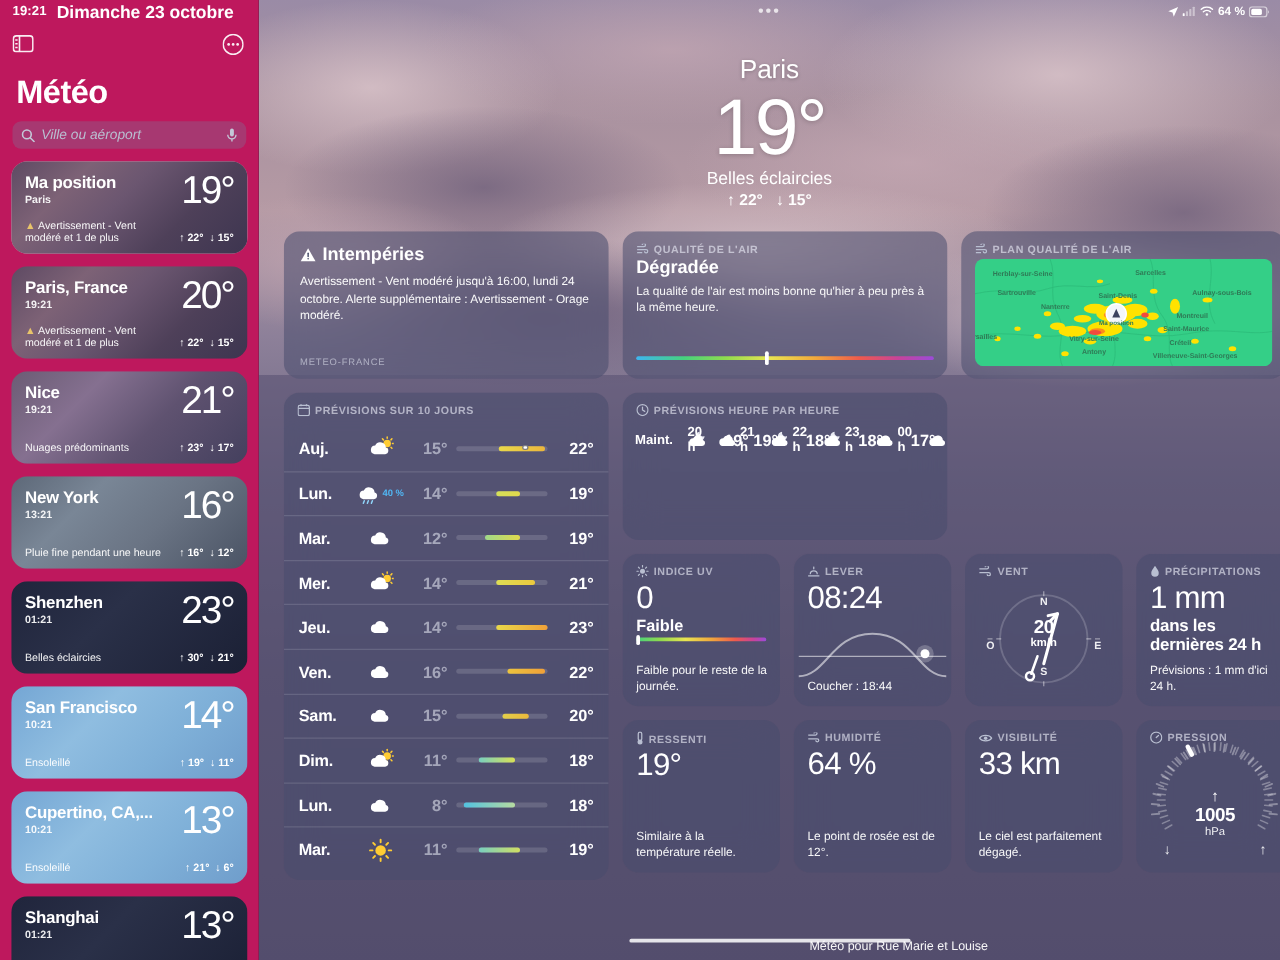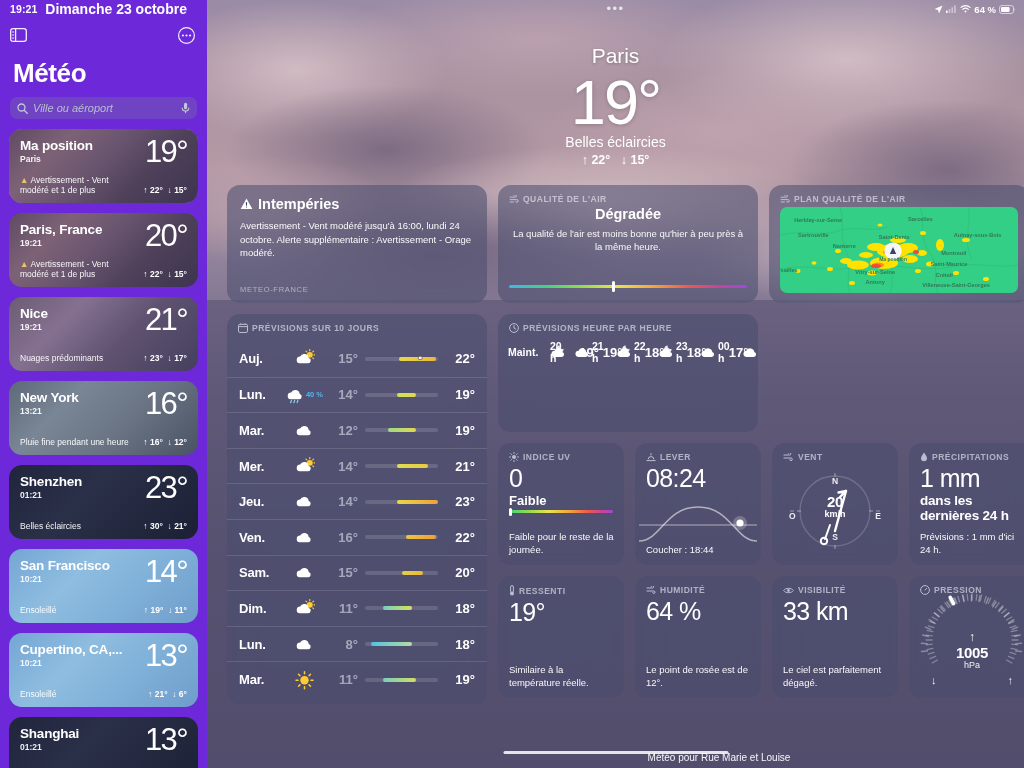--- a/index.html
+++ b/index.html
@@ -8,21 +8,21 @@
     font-family: "Liberation Sans", sans-serif;
     background: #1d2237;
     color: #fff;
     -webkit-font-smoothing: antialiased;
   }
   .screen { position: relative; width: 1024px; height: 768px; overflow: hidden; display: flex; }
 
   
   .sidebar {
     width: 207px; height: 768px; flex: 0 0 207px;
-    background: #6d28d9;
+    background: #be185d;
     position: relative;
     overflow: hidden;
   }
   .statusbar {
     height: 18px; display: flex; align-items: center;
     padding: 0 8px 0 10px; gap: 8px;
     font-size: 10.5px; font-weight: bold; color: #fff;
   }
   .sb-time { letter-spacing: .1px; }
   .sb-date { font-weight: bold; font-size: 14px; }
@@ -97,21 +97,21 @@
   .w-260 { width: 260px; flex: 0 0 260px; }
   .w-126 { width: 126px; flex: 0 0 126px; }
 
   
   .alert-card { height: 118px; padding: 11px 13px; }
   .alert-title { font-size: 14.5px; font-weight: bold; display: flex; align-items: center; gap: 5px; }
   .alert-body { font-size: 9.5px; line-height: 13.5px; margin-top: 7px; color: rgba(255,255,255,.97); }
   .alert-src { position: absolute; left: 13px; bottom: 9px; font-size: 7.5px; letter-spacing: .7px; color: rgba(235,238,248,.55); }
 
   
-  .aq-card { height: 118px; text-align: center; }
+  .aq-card { height: 118px; }
   .aq-title { font-size: 14.5px; font-weight: bold; padding: 2px 11px 0 11px; }
   .aq-desc { font-size: 9.5px; line-height: 13px; padding: 5px 11px 0 11px; color: rgba(255,255,255,.95); }
   .aq-scale {
     position: absolute; left: 11px; right: 11px; bottom: 15px; height: 3px; border-radius: 2px;
     background: linear-gradient(90deg,#3eb5f0 0%, #46d27e 16%, #8fdc4e 30%, #e9e451 45%, #f2a93b 60%, #ef5a4c 75%, #c8439a 88%, #9b4bd8 100%);
   }
   .aq-dot { position: absolute; bottom: 11px; width: 3px; height: 11px; border-radius: 2px; background:#fff; }
 
   
   .aqmap-card { height: 118px; }

